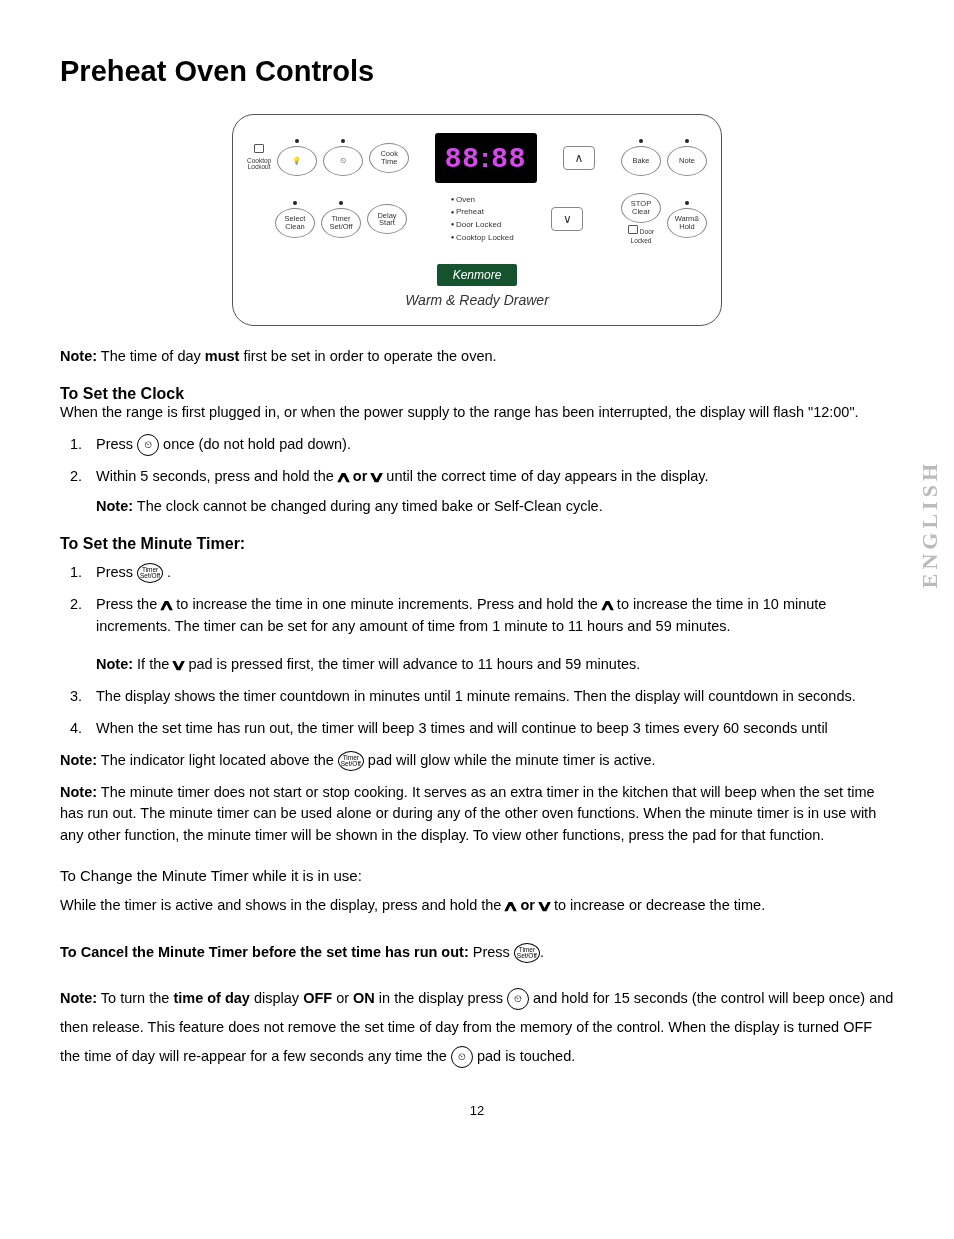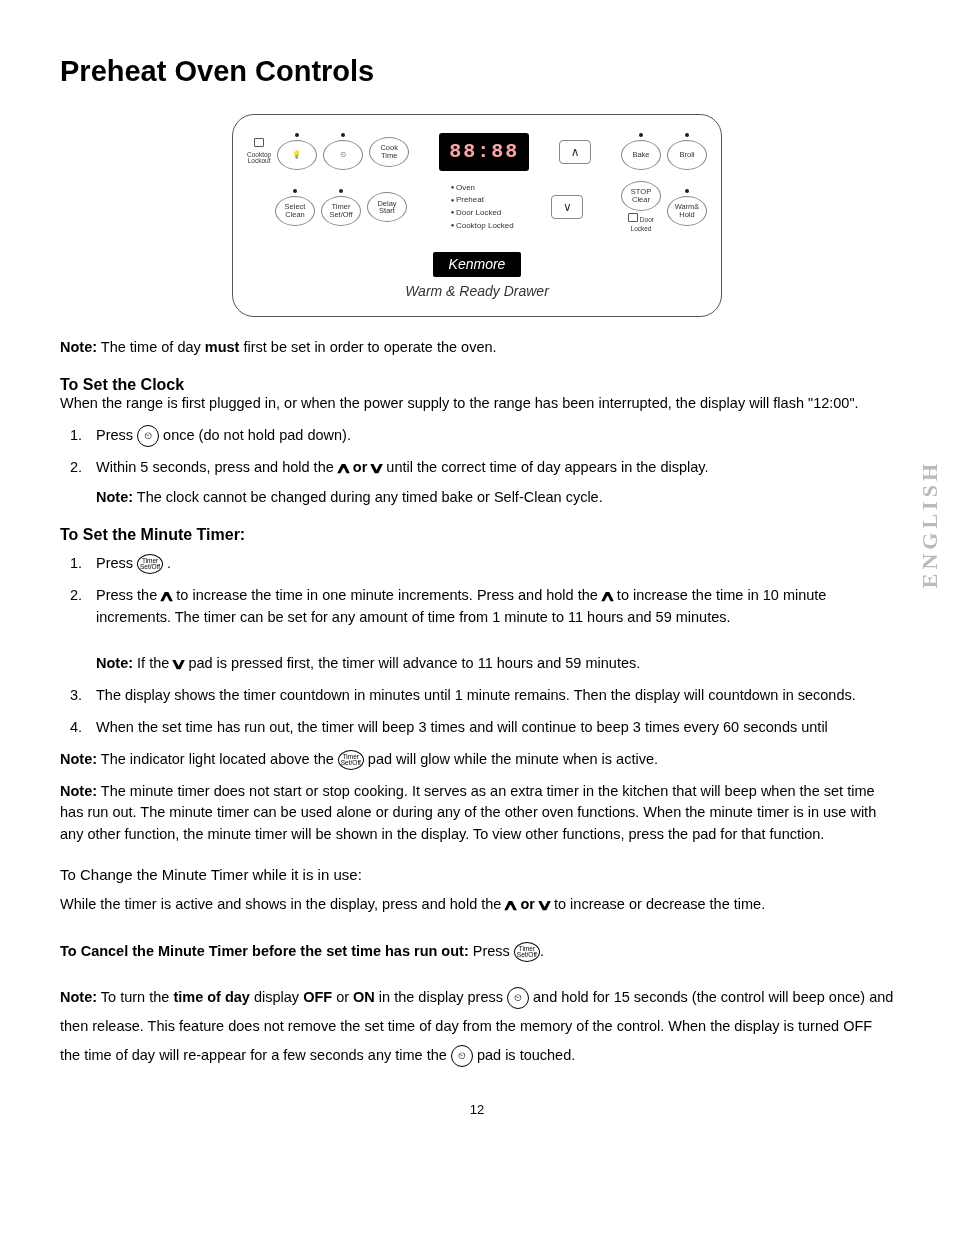--- a/index.html
+++ b/index.html
@@ -68,24 +68,24 @@
   }
   .dot {
     width: 4px;
     height: 4px;
     border-radius: 50%;
     background: #222;
     margin: 0 auto 3px auto;
   }
   .display {
     background: #000;
-    color: #fca5a5;
-    font-family: Liberation Mono, monospace;
-    font-weight: bold;
-    font-size: 20px;
+    color: #d946ef;
+    font-family: Liberation Sans, sans-serif;
+    font-weight: bold;
+    font-size: 28px;
     letter-spacing: 2px;
     padding: 4px 10px;
     border-radius: 3px;
   }
   .indic-list {
     font-size: 8px;
     text-align: left;
     line-height: 1.6;
     padding-left: 6px;
   }
@@ -103,24 +103,24 @@
     align-items: center;
     justify-content: center;
     font-size: 12px;
   }
   .brand-bar {
     margin-top: 18px;
     text-align: center;
   }
   .brand {
     display: inline-block;
-    background: #000000;
+    background: #14532d;
     color: #fff;
     font-style: italic;
-    font-size: 14px;
+    font-size: 12px;
     padding: 2px 16px;
     border-radius: 2px;
   }
   .drawer-label {
     font-style: italic;
     font-size: 14px;
     margin-top: 4px;
   }
   ol {
     margin: 6px 0 10px 0;
@@ -211,21 +211,21 @@
     </div>
     <div class="display">88:88</div>
     <div class="arrow-pad">∧</div>
     <div class="panel-group">
       <div class="cell">
             <div class="dot"></div>
             <div class="pad">Bake</div>
           </div>
       <div class="cell">
             <div class="dot"></div>
-            <div class="pad">Broil</div>
+            <div class="pad">Note</div>
           </div>
     </div>
   </div>
   <div class="panel-row" style="margin-top:10px">
     <div class="panel-group">
       <div style="width:22px"></div>
       <div class="cell">
             <div class="dot"></div>
             <div class="pad">Select<br>Clean</div>
           </div>
@@ -273,31 +273,31 @@
   </li>
 </ol>
 
 <h2>To Set the Minute Timer:</h2>
 <ol>
   <li><span>Press </span><span class="inline-pad small-text">
         <span>Timer</span>
         <span>Set/Off</span>
       </span> .</li>
   <li><span>Press the </span><span class="inline-arrow">∧</span><span> to increase the time in one minute increments. Press and hold the </span><span class="inline-arrow">∧</span><span> to increase the time in 10 minute increments. The timer can be set for any amount of time from 1 minute to 11 hours and 59 minutes.</span>
-    <div style="margin-top:24px"><b>Note:</b> If the <span class="inline-arrow">∨</span><span> pad is pressed first, the timer will advance to 11 hours and 59 minutes.</span></div>
+    <div style="margin-top:16px"><b>Note:</b> If the <span class="inline-arrow">∨</span><span> pad is pressed first, the timer will advance to 11 hours and 59 minutes.</span></div>
   </li>
   <li>The display shows the timer countdown in minutes until 1 minute remains. Then the display will countdown in seconds.</li>
   <li><span>When the set time has run out, the timer will beep 3 times and will continue to beep 3 times every 60 seconds until </span>
   </li>
 </ol>
 
 <p><b>Note:</b> The indicator light located above the <span class="inline-pad small-text">
       <span>Timer</span>
       <span>Set/Off</span>
-    </span><span> pad will glow while the minute when is active.</span></p>
+    </span><span> pad will glow while the minute timer is active.</span></p>
 
 <p><b>Note:</b> The minute timer does not start or stop cooking. It serves as an extra timer in the kitchen that will beep when the set time has run out. The minute timer can be used alone or during any of the other oven functions. When the minute timer is in use with any other function, the minute timer will be shown in the display. To view other functions, press the pad for that function.</p>
 
 <h3>To Change the Minute Timer while it is in use:</h3>
 <p><span>While the timer is active and shows in the display, press and hold the </span><span class="inline-arrow">∧</span><b> or </b><span class="inline-arrow">∨</span><span> to increase or decrease the time.</span></p>
 
 <p style="margin-top:24px"><b>To Cancel the Minute Timer before the set time has run out: </b><span>Press </span><span class="inline-pad small-text">
       <span>Timer</span>
       <span>Set/Off</span>
     </span><span>.</span></p>

